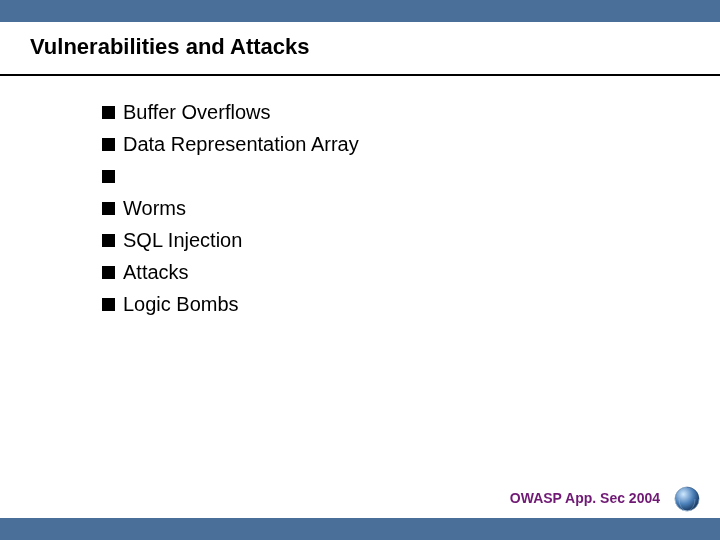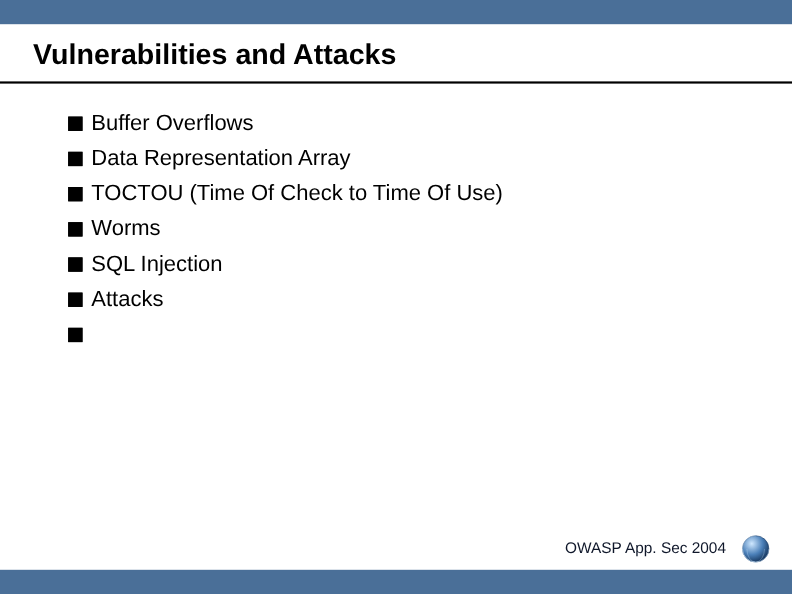--- a/index.html
+++ b/index.html
@@ -17,62 +17,63 @@
     left: 0;
     top: 0;
     width: 720px;
     height: 22px;
     background: #4a6f98;
   }
   .title {
     position: absolute;
     left: 30px;
     top: 34px;
-    font-size: 26px;
+    font-size: 22px;
     font-weight: bold;
     color: #000;
   }
   .divider {
     position: absolute;
     left: 0;
     top: 74px;
     width: 720px;
     height: 2px;
     background: #000;
   }
   .bullets {
     position: absolute;
     left: 62px;
     top: 96px;
   }
   .bullet-row {
     display: flex;
     align-items: center;
     height: 32px;
+    margin-left: 40px;
   }
   .bullet-sq {
     width: 13px;
     height: 13px;
     background: #000;
     border: 1px solid #000;
     flex: 0 0 auto;
     margin-right: 8px;
     box-sizing: border-box;
   }
   .bullet-text {
     font-size: 20px;
     color: #000;
   }
   .footer-text {
     position: absolute;
     right: 60px;
     bottom: 34px;
     font-size: 14px;
-    font-weight: normal;
-    color: #0f172a;
+    font-weight: bold;
+    color: #701a75;
   }
   .footer-logo {
     position: absolute;
     right: 20px;
     bottom: 28px;
     width: 26px;
     height: 26px;
   }
   .bottom-bar {
     position: absolute;
@@ -95,36 +96,36 @@
   <div class="bullet-row">
     <div class="bullet-sq"></div>
     <div class="bullet-text">Buffer Overflows</div>
   </div>
   <div class="bullet-row">
     <div class="bullet-sq"></div>
     <div class="bullet-text">Data Representation Array</div>
   </div>
   <div class="bullet-row">
     <div class="bullet-sq"></div>
-    <div class="bullet-text">TOCTOU (Time Of Check to Time Of Use)</div>
   </div>
   <div class="bullet-row">
     <div class="bullet-sq"></div>
     <div class="bullet-text">Worms</div>
   </div>
   <div class="bullet-row">
     <div class="bullet-sq"></div>
     <div class="bullet-text">SQL Injection</div>
   </div>
   <div class="bullet-row">
     <div class="bullet-sq"></div>
     <div class="bullet-text">Attacks</div>
   </div>
   <div class="bullet-row">
     <div class="bullet-sq"></div>
+    <div class="bullet-text">Logic Bombs</div>
   </div>
 </div>
 
 <div class="footer-text">OWASP App. Sec 2004</div>
 
 <div class="footer-logo">
   <svg viewBox="0 0 26 26" width="26" height="26">
     <defs>
       <radialGradient id="g" cx="35%" cy="30%" r="70%">
         <stop offset="0%" stop-color="#cfe8ff"></stop>

